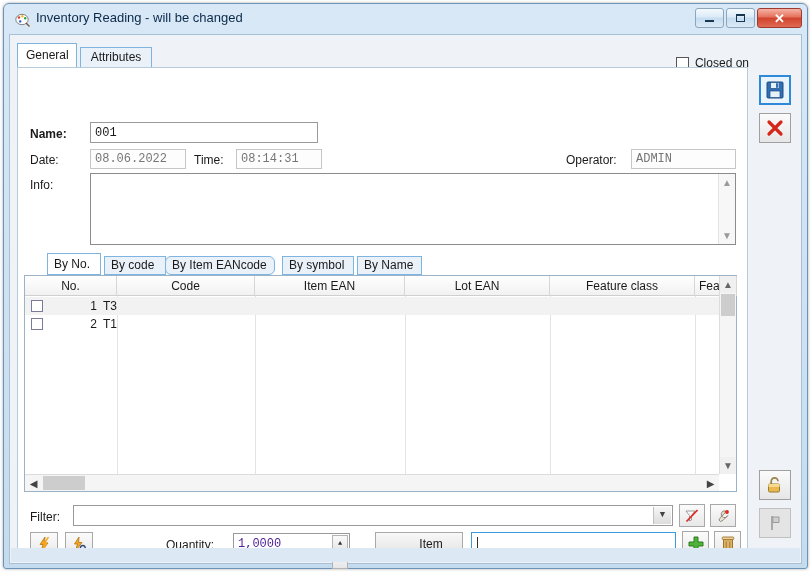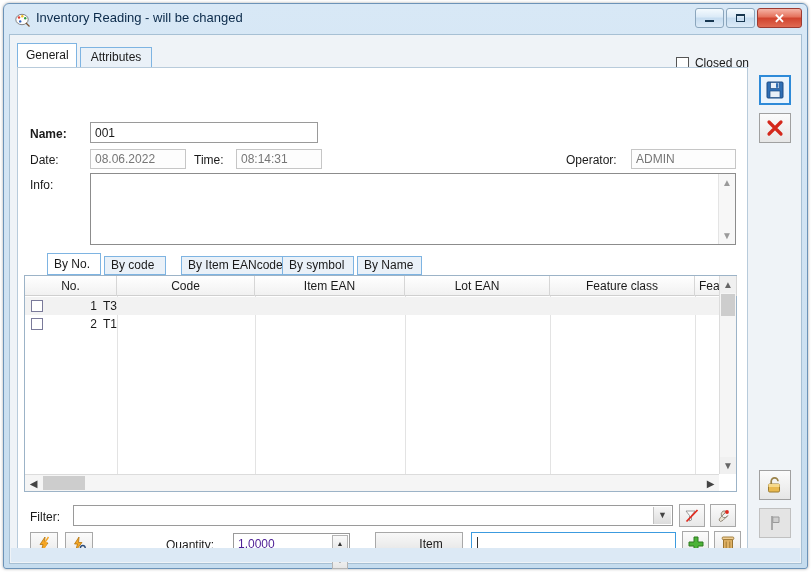--- a/index.html
+++ b/index.html
@@ -102,21 +102,21 @@
   }
 
   .lbl { position:absolute; font-size:12px; color:#1a1a1a; }
   .lbl.bold { font-weight: bold; }
 
   .inp {
     position:absolute; background:#ffffff;
     border:1px solid #9a9a9a;
     font-size:12px; color:#1a1a1a;
     padding: 2px 4px; line-height: 15px;
-    font-family:Liberation Sans, sans-serif;
+    font-family:Liberation Mono, monospace;
   }
   .inp.ro { color:#767676; border:1px solid #c6c6c6; background:#fdfdfd; }
 
   .textarea {
     position:absolute; background:#ffffff;
     border:1px solid #8c8c8c;
   }
   .ta-scroll {
     position:absolute; right:0; top:0; bottom:0; width:17px;
     background:#f7f7f7; border-left:1px solid #e4e4e4;
@@ -309,21 +309,21 @@
         <div class="textarea" style="left:72px; top:105px; width:646px; height:72px;">
           <div class="ta-scroll">
             <div class="ta-arrow" style="top:0;">▲</div>
             <div class="ta-arrow" style="bottom:0;">▼</div>
           </div>
         </div>
 
         <div class="tabrow2" style="left:5px; top:185px; width:720px;">
           <div class="tab2 active" style="left:0; width:54px;">By No.</div>
           <div class="tab2" style="left:57px; width:62px;">By code</div>
-          <div class="tab2" style="left:134px; width:110px;">By Item EANcode</div>
+          <div class="tab2" style="left:118px; width:110px;border-radius:6px;">By Item EANcode</div>
           <div class="tab2" style="left:235px; width:72px;">By symbol</div>
           <div class="tab2" style="left:310px; width:65px;">By Name</div>
         </div>
 
         <div class="grid" style="left:6px; top:207px; width:713px; height:217px;">
 
           <div class="grid-head">
             <div class="gh" style="left:0;   width:92px;">No.</div>
             <div class="gh" style="left:92px;  width:138px;">Code</div>
             <div class="gh" style="left:380px; width:145px;">Lot EAN</div>

